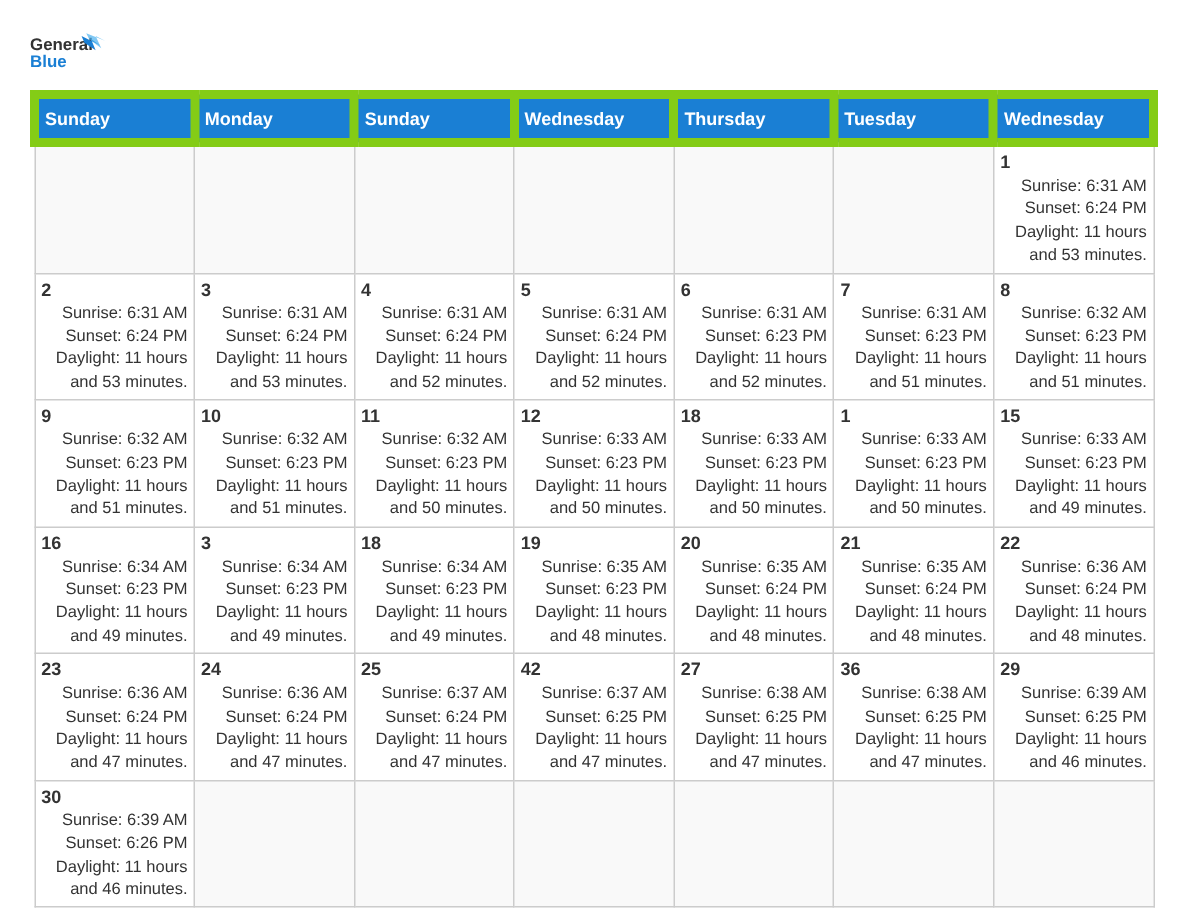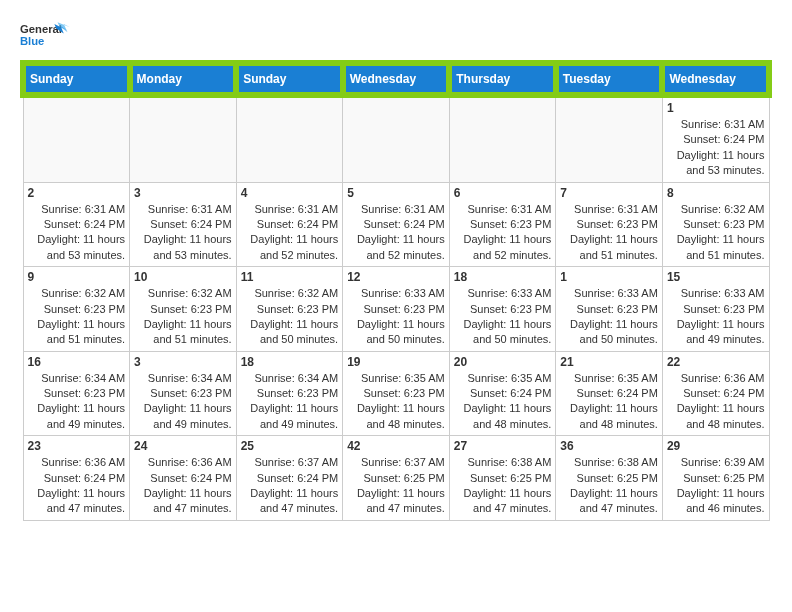--- a/index.html
+++ b/index.html
@@ -331,15 +331,30 @@
 and 47 minutes.</div>
           </td>
           <td>
             <div class="day-number">29</div>
             <div class="day-info" style="white-space: pre-line;">Sunrise: 6:39 AM
 Sunset: 6:25 PM
 Daylight: 11 hours
 and 46 minutes.</div>
           </td>
         </tr>
+        <tr class="last-row">
+          <td>
+            <div class="day-number">30</div>
+            <div class="day-info" style="white-space: pre-line;">Sunrise: 6:39 AM
+Sunset: 6:26 PM
+Daylight: 11 hours
+and 46 minutes.</div>
+          </td>
+          <td class="empty"></td>
+          <td class="empty"></td>
+          <td class="empty"></td>
+          <td class="empty"></td>
+          <td class="empty"></td>
+          <td class="empty"></td>
+        </tr>
       </tbody>
   </table>
 </div>
 
 </body></html>

